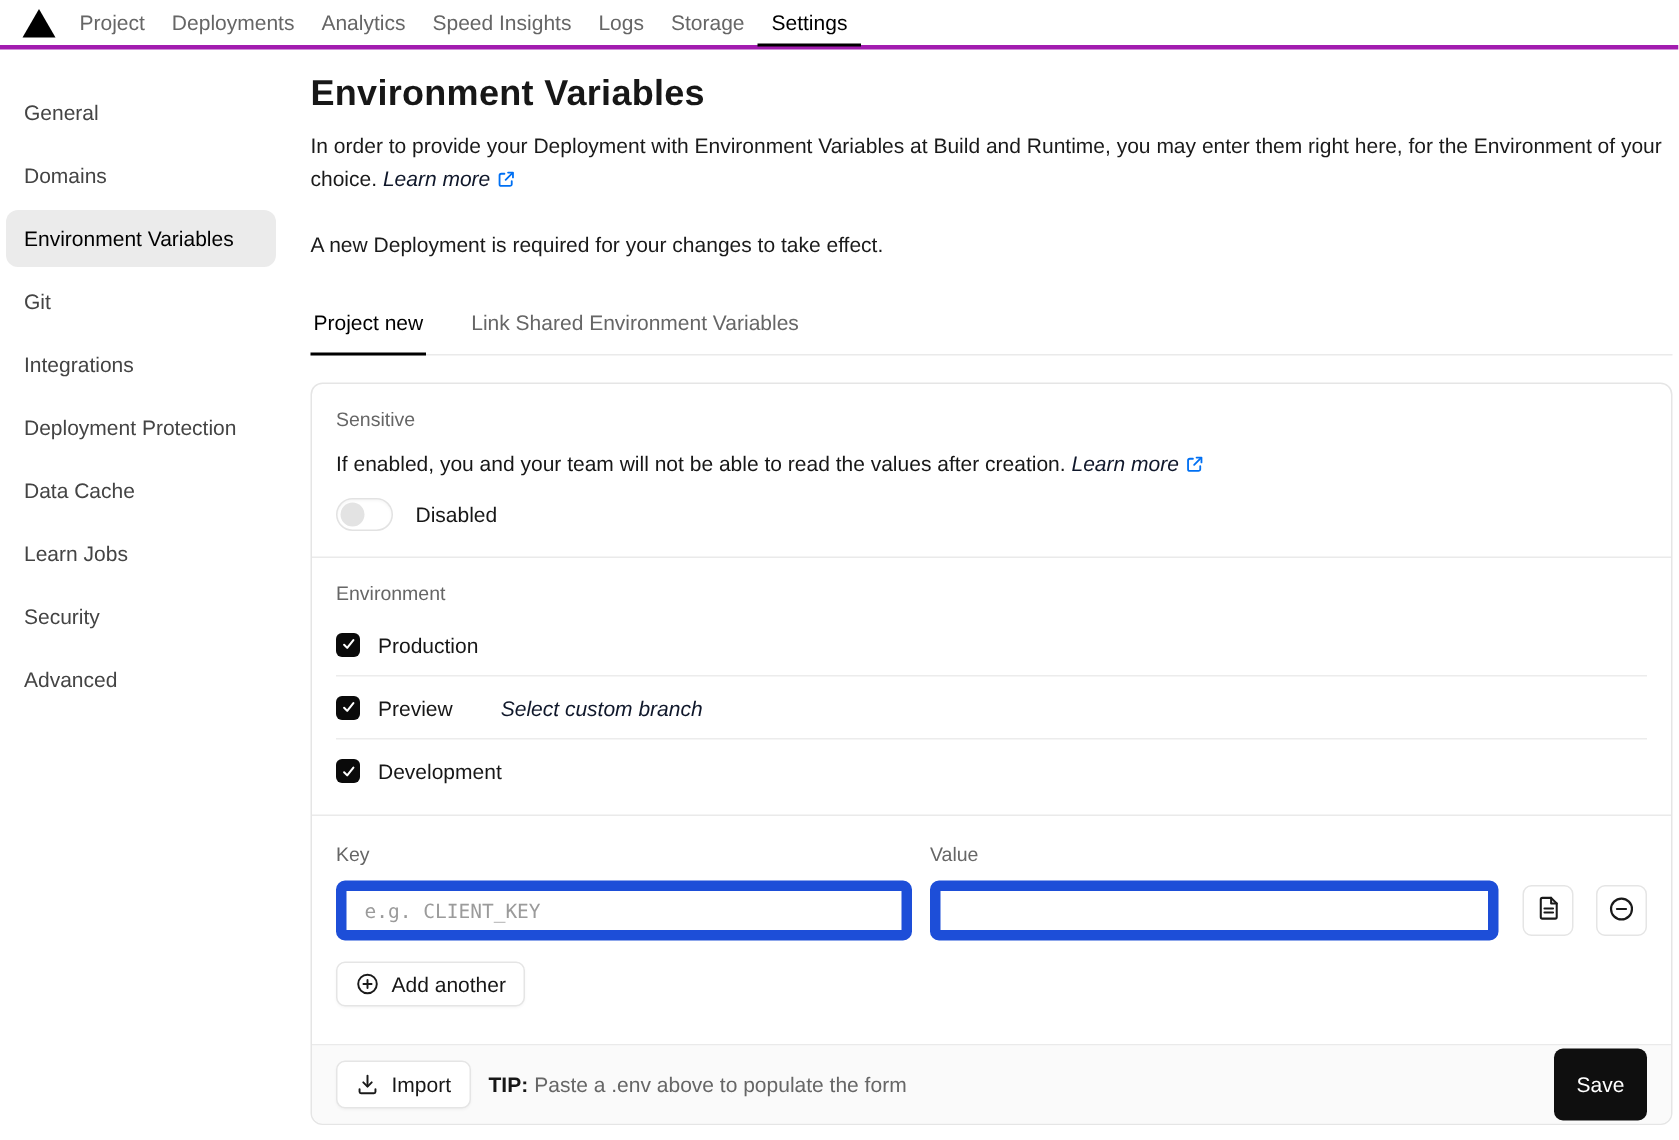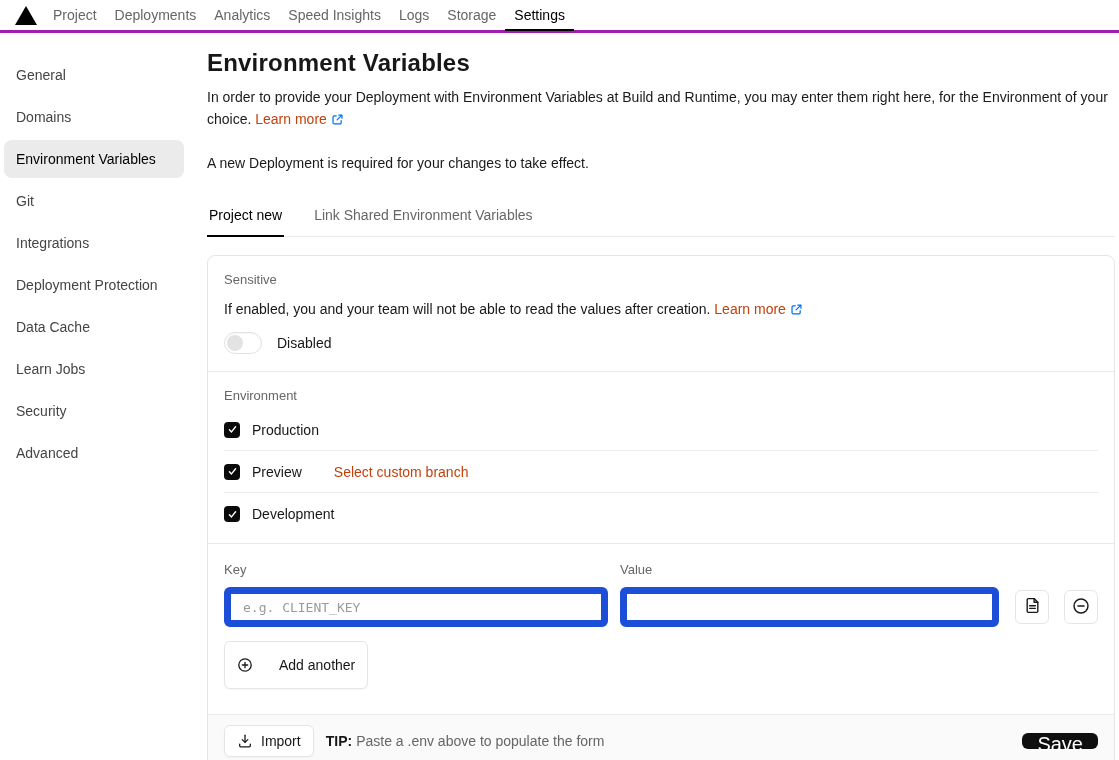--- a/index.html
+++ b/index.html
@@ -16,21 +16,21 @@
 
   
   .layout { display:flex; height:727px; }
   aside { width:200px; flex:0 0 200px; padding-top:23px; }
   .side-item { height:38px; display:flex; align-items:center; padding:0 12px; margin:0 16px 4px 4px; border-radius:8px; color:#444; cursor:pointer; }
   .side-item.active { background:#ebebeb; color:#000; }
 
   main { flex:1; padding:16px 4px 0 7px; }
   h1.page-title { font-size:24px; font-weight:bold; letter-spacing:.2px; }
   .desc { margin-top:9px; line-height:22px; max-width:905px; color:#1a1a1a; }
-  a.blue-link { color:#c2410c; text-decoration:none; cursor:pointer; white-space:nowrap; }
+  a.blue-link { color:#0f172a; text-decoration:none; cursor:pointer; white-space:nowrap;font-style:italic; }
   .ext-ic { display:inline-block; vertical-align:-2px; margin-left:4px; }
   .note { margin-top:23px; color:#1a1a1a; }
 
   
   .tabs { margin-top:28px; display:flex; gap:28px; border-bottom:1px solid #eaeaea; }
   .tab { padding:8px 2px 12px; color:#666; cursor:pointer; border-bottom:2px solid transparent; margin-bottom:-1px; }
   .tab.active { color:#000; border-bottom-color:#000; font-weight:500; }
 
   
   .card { margin-top:18px; border:1px solid #e5e5e5; border-radius:8px; background:#fff; }
@@ -55,28 +55,28 @@
   
   .kv { padding:18px 16px 25px; }
   .kv-grid { display:flex; gap:12px; }
   .kv-col-key { width:384px; flex:0 0 384px; display:flex; flex-direction:column; }
   .kv-col-val { flex:1; display:flex; flex-direction:column; }
   .kv-label { font-size:13px; color:#666; height:16px; }
   .kv input { margin-top:9px; height:40px; border:7px solid #1d4ed8; border-radius:6px; padding:0 12px; font-size:14px; font-family:inherit; color:#171717; outline:none; width:100%; }
   .kv .key-input::placeholder { font-family:"DejaVu Sans Mono","Liberation Mono",monospace; font-size:13px; color:#9b9b9b; }
   .kv-icons { display:flex; gap:15px; align-items:flex-end; padding-bottom:3px; margin-left:4px; }
   .icon-btn { width:34px; height:34px; border:1px solid #e5e5e5; border-radius:6px; background:#fff; display:flex; align-items:center; justify-content:center; color:#1a1a1a; cursor:pointer; }
-  .add-btn { margin-top:14px; height:48px; display:inline-flex; align-items:center; gap:26px; padding:0 12px; border:1px solid #e5e5e5; border-radius:6px; background:#fff; font-size:14px; color:#171717; cursor:pointer; box-shadow:0 1px 2px rgba(0,0,0,.04); }
+  .add-btn { margin-top:14px; height:30px; display:inline-flex; align-items:center; gap:8px; padding:0 12px; border:1px solid #e5e5e5; border-radius:6px; background:#fff; font-size:14px; color:#171717; cursor:pointer; box-shadow:0 1px 2px rgba(0,0,0,.04); }
 
   
   .card-footer { border-top:1px solid #eaeaea; background:#fafafa; border-radius:0 0 7px 7px; padding:10px 16px; display:flex; align-items:center; height:53px; }
   .import-btn { height:32px; display:inline-flex; align-items:center; gap:8px; padding:0 12px; border:1px solid #e5e5e5; border-radius:6px; background:#fff; font-size:14px; color:#171717; cursor:pointer; box-shadow:0 1px 2px rgba(0,0,0,.04); }
   .tip { margin-left:12px; color:#666; }
   .tip strong { color:#171717; font-weight:bold; margin-right:4px; }
-  .save-btn { margin-left:auto; height:16px; padding:0 15px; background:#0f0f0f; color:#fff; border:none; border-radius:6px; font-size:20px; font-weight:500; font-family:inherit; cursor:pointer; }
+  .save-btn { margin-left:auto; height:48px; padding:0 15px; background:#0f0f0f; color:#fff; border:none; border-radius:6px; font-size:14px; font-weight:500; font-family:inherit; cursor:pointer; }
 </style>
 </head>
 <body>
 
 <header class="topbar">
   <div class="logo-wrap">
       <span class="tri"></span>
     </div>
   <nav class="topnav">
     <a>Project</a>

